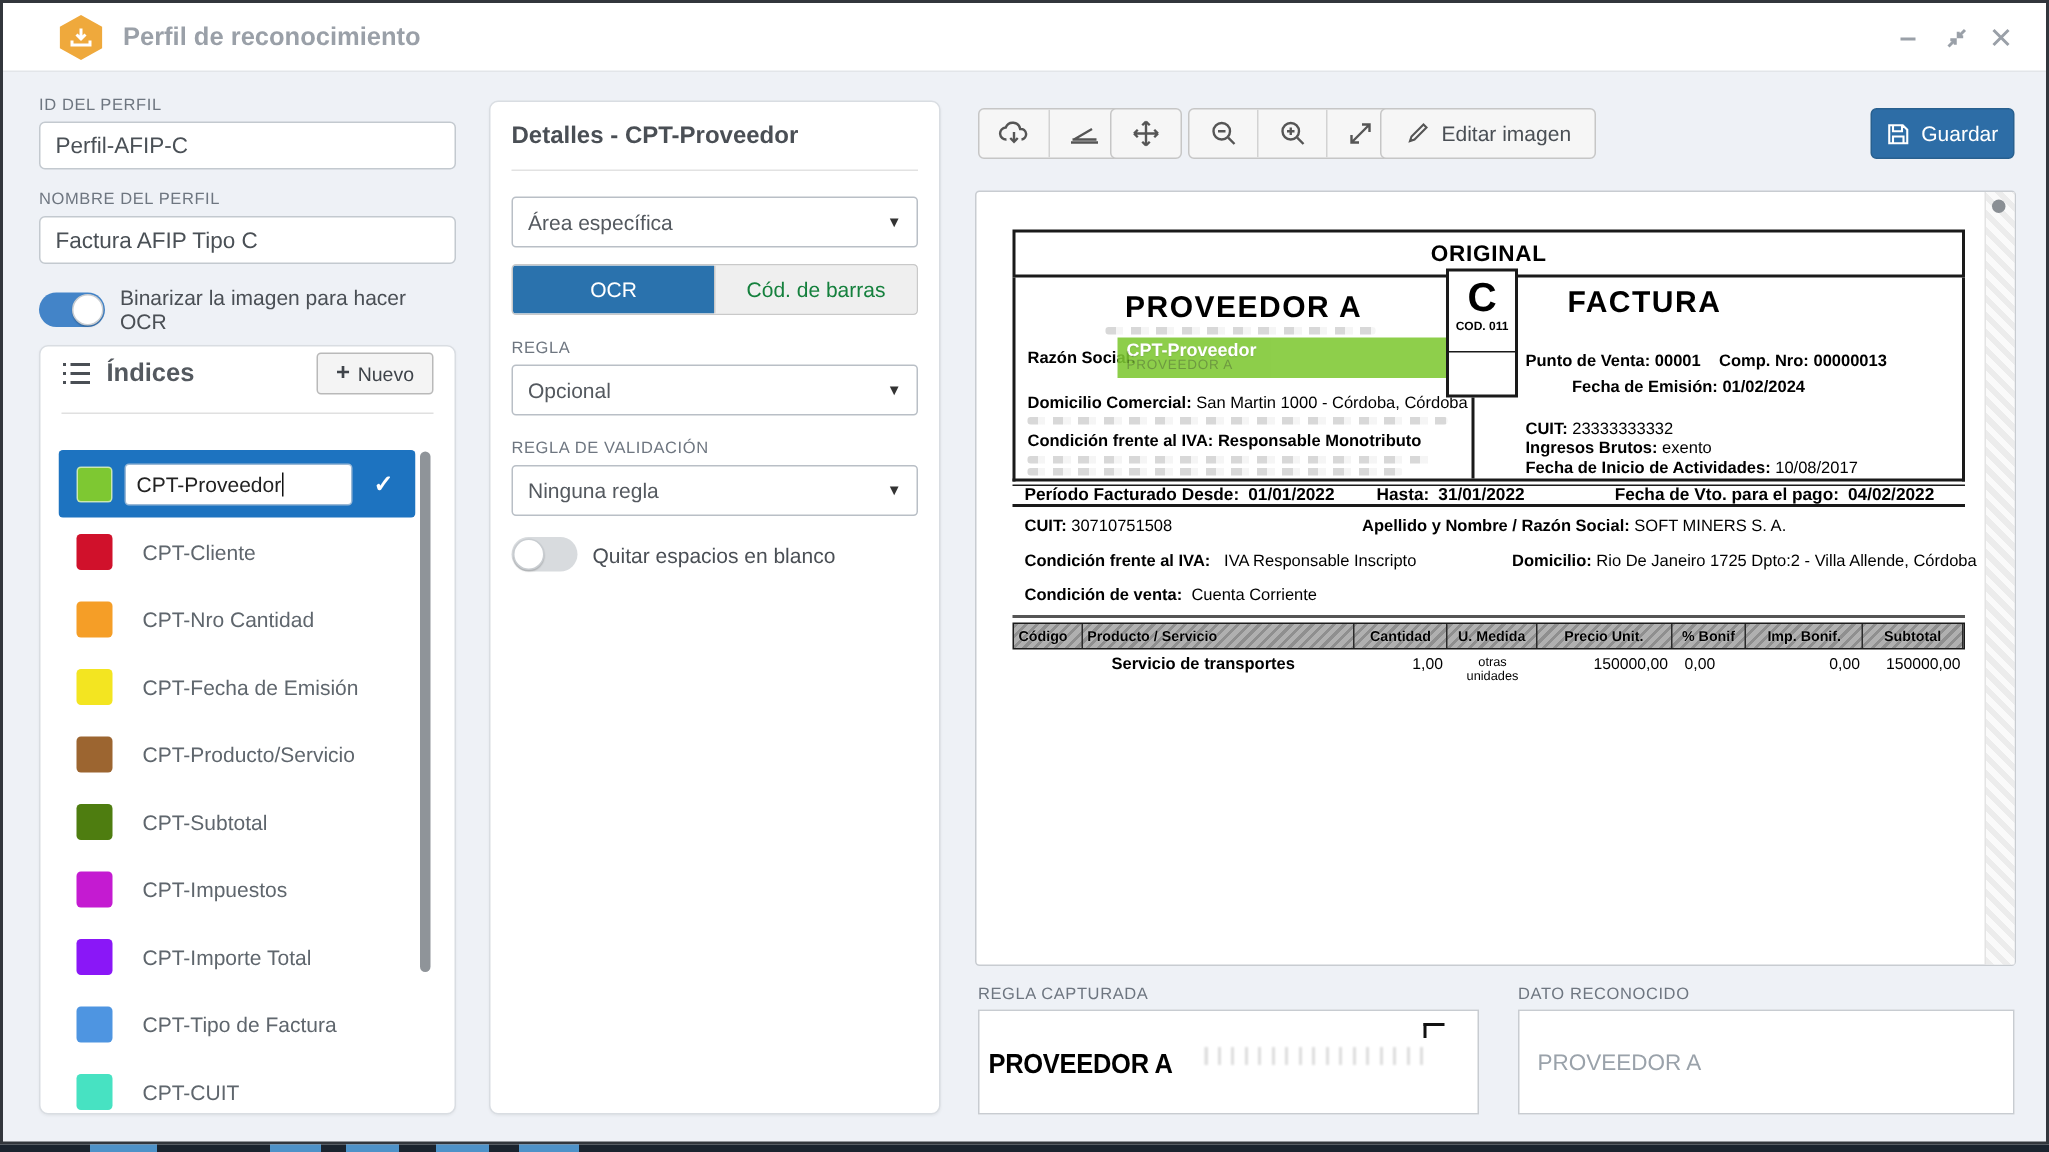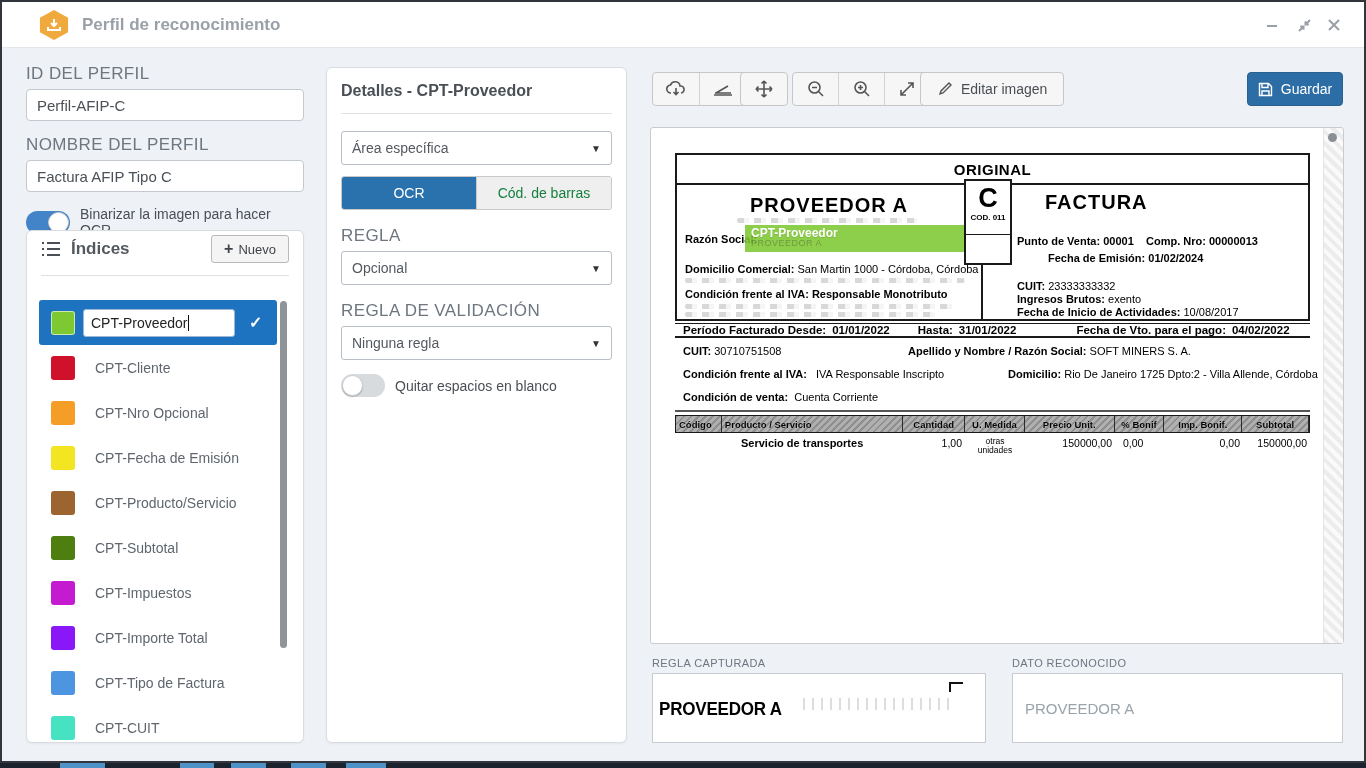--- a/index.html
+++ b/index.html
@@ -12,21 +12,21 @@
   .titlebar { position:absolute; left:0; top:0; width:100%; height:46px; background:#fff; border-bottom:1px solid #e2e5e9; }
   .app-icon { position:absolute; left:36px; top:8px; width:32px; height:30px; background:#efa93c;
     clip-path:polygon(50% 0%,94% 26%,94% 74%,50% 100%,6% 74%,6% 26%); display:flex; align-items:center; justify-content:center; }
   .app-title { position:absolute; left:80px; top:13px; font-size:17px; font-weight:bold; color:#9aa0a8; }
   .win-btn { position:absolute; top:12px; width:24px; height:22px; display:flex; align-items:center; justify-content:center; cursor:pointer; }
   .win-btn svg { stroke:#9aa0a8; stroke-width:2; fill:none; }
   .btn-min{ right:80px; } .btn-restore{ right:48px; } .btn-close{ right:18px; }
 
   
   .card { position:absolute; background:#fff; border:1px solid #d9dde2; border-radius:6px; box-shadow:0 1px 2px rgba(0,0,0,.05); }
-  .fieldlabel { font-size:17px; color:#6e7680; letter-spacing:.4px; margin-bottom:5px; }
+  .fieldlabel { font-size:11px; color:#6e7680; letter-spacing:.4px; margin-bottom:5px; }
   .textbox { width:100%; height:32px; background:#fff; border:1px solid #c3c9cf; border-radius:4px; font-size:15px; color:#4a5056; padding:0 10px; display:flex; align-items:center; }
   .select { position:relative; width:100%; height:34px; border:1px solid #b9bfc6; border-radius:3px; font-size:14px; color:#54595f; display:flex; align-items:center; padding:0 10px; cursor:pointer; background:#fff; }
   .select .arrow { position:absolute; right:10px; top:11px; font-size:10px; color:#333; }
   .toggle { width:44px; height:23px; border-radius:12px; position:relative; flex:0 0 auto; cursor:pointer; }
   .toggle .knob { position:absolute; top:1px; width:21px; height:21px; border-radius:50%; background:#fff; border:1px solid #c9cdd1; box-shadow:0 1px 1px rgba(0,0,0,.2); }
   .toggle.on { background:#4384c8; } .toggle.on .knob { right:1px; }
   .toggle.off { background:#d8dbde; } .toggle.off .knob { left:1px; }
   .toggle-row { display:flex; align-items:center; gap:10px; font-size:14px; color:#4a4f55; }
 
   
@@ -185,21 +185,21 @@
         </div>
         <div class="idx-check">✓</div>
       </div>
 
     <div class="idx-row">
           <div class="idx-chip" style="background-color: rgb(208, 17, 43);"></div>
           <span class="idx-label">CPT-Cliente</span>
         </div>
         <div class="idx-row">
           <div class="idx-chip" style="background-color: rgb(245, 158, 39);"></div>
-          <span class="idx-label">CPT-Nro Opcional</span>
+          <span class="idx-label">CPT-Nro Cantidad</span>
         </div>
         <div class="idx-row">
           <div class="idx-chip" style="background-color: rgb(243, 229, 33);"></div>
           <span class="idx-label">CPT-Fecha de Emisión</span>
         </div>
         <div class="idx-row">
           <div class="idx-chip" style="background-color: rgb(156, 101, 48);"></div>
           <span class="idx-label">CPT-Producto/Servicio</span>
         </div>
         <div class="idx-row">

